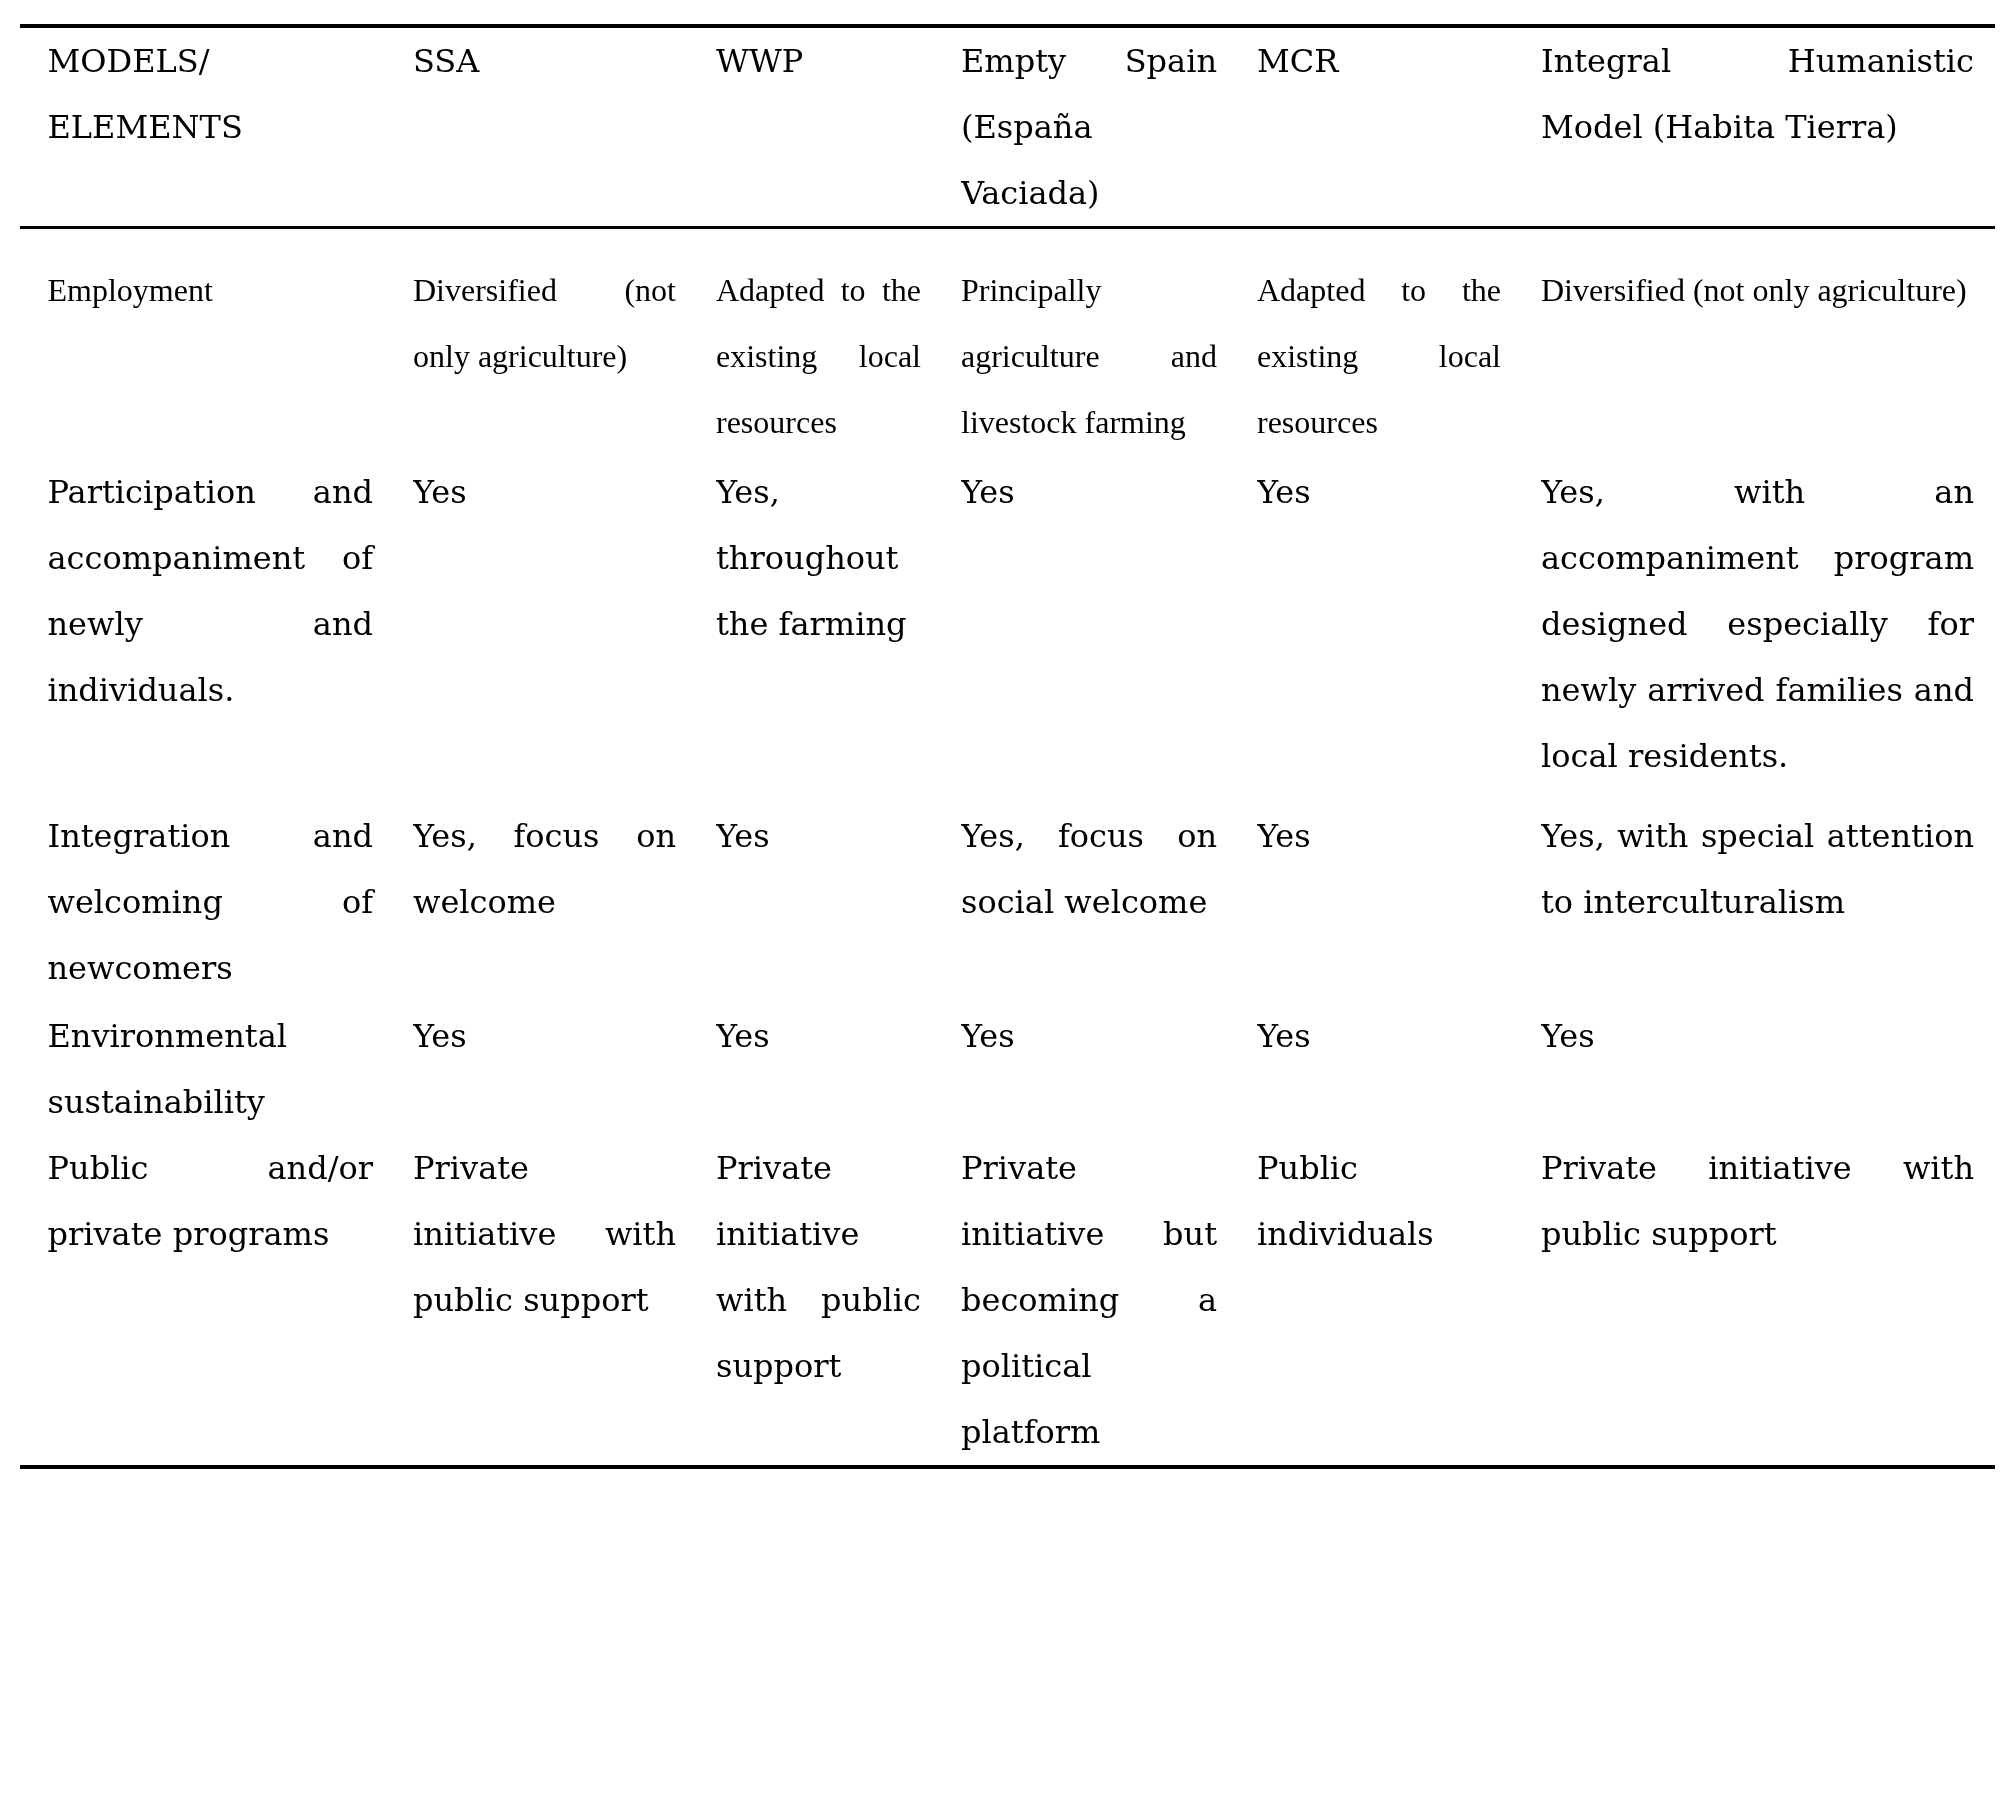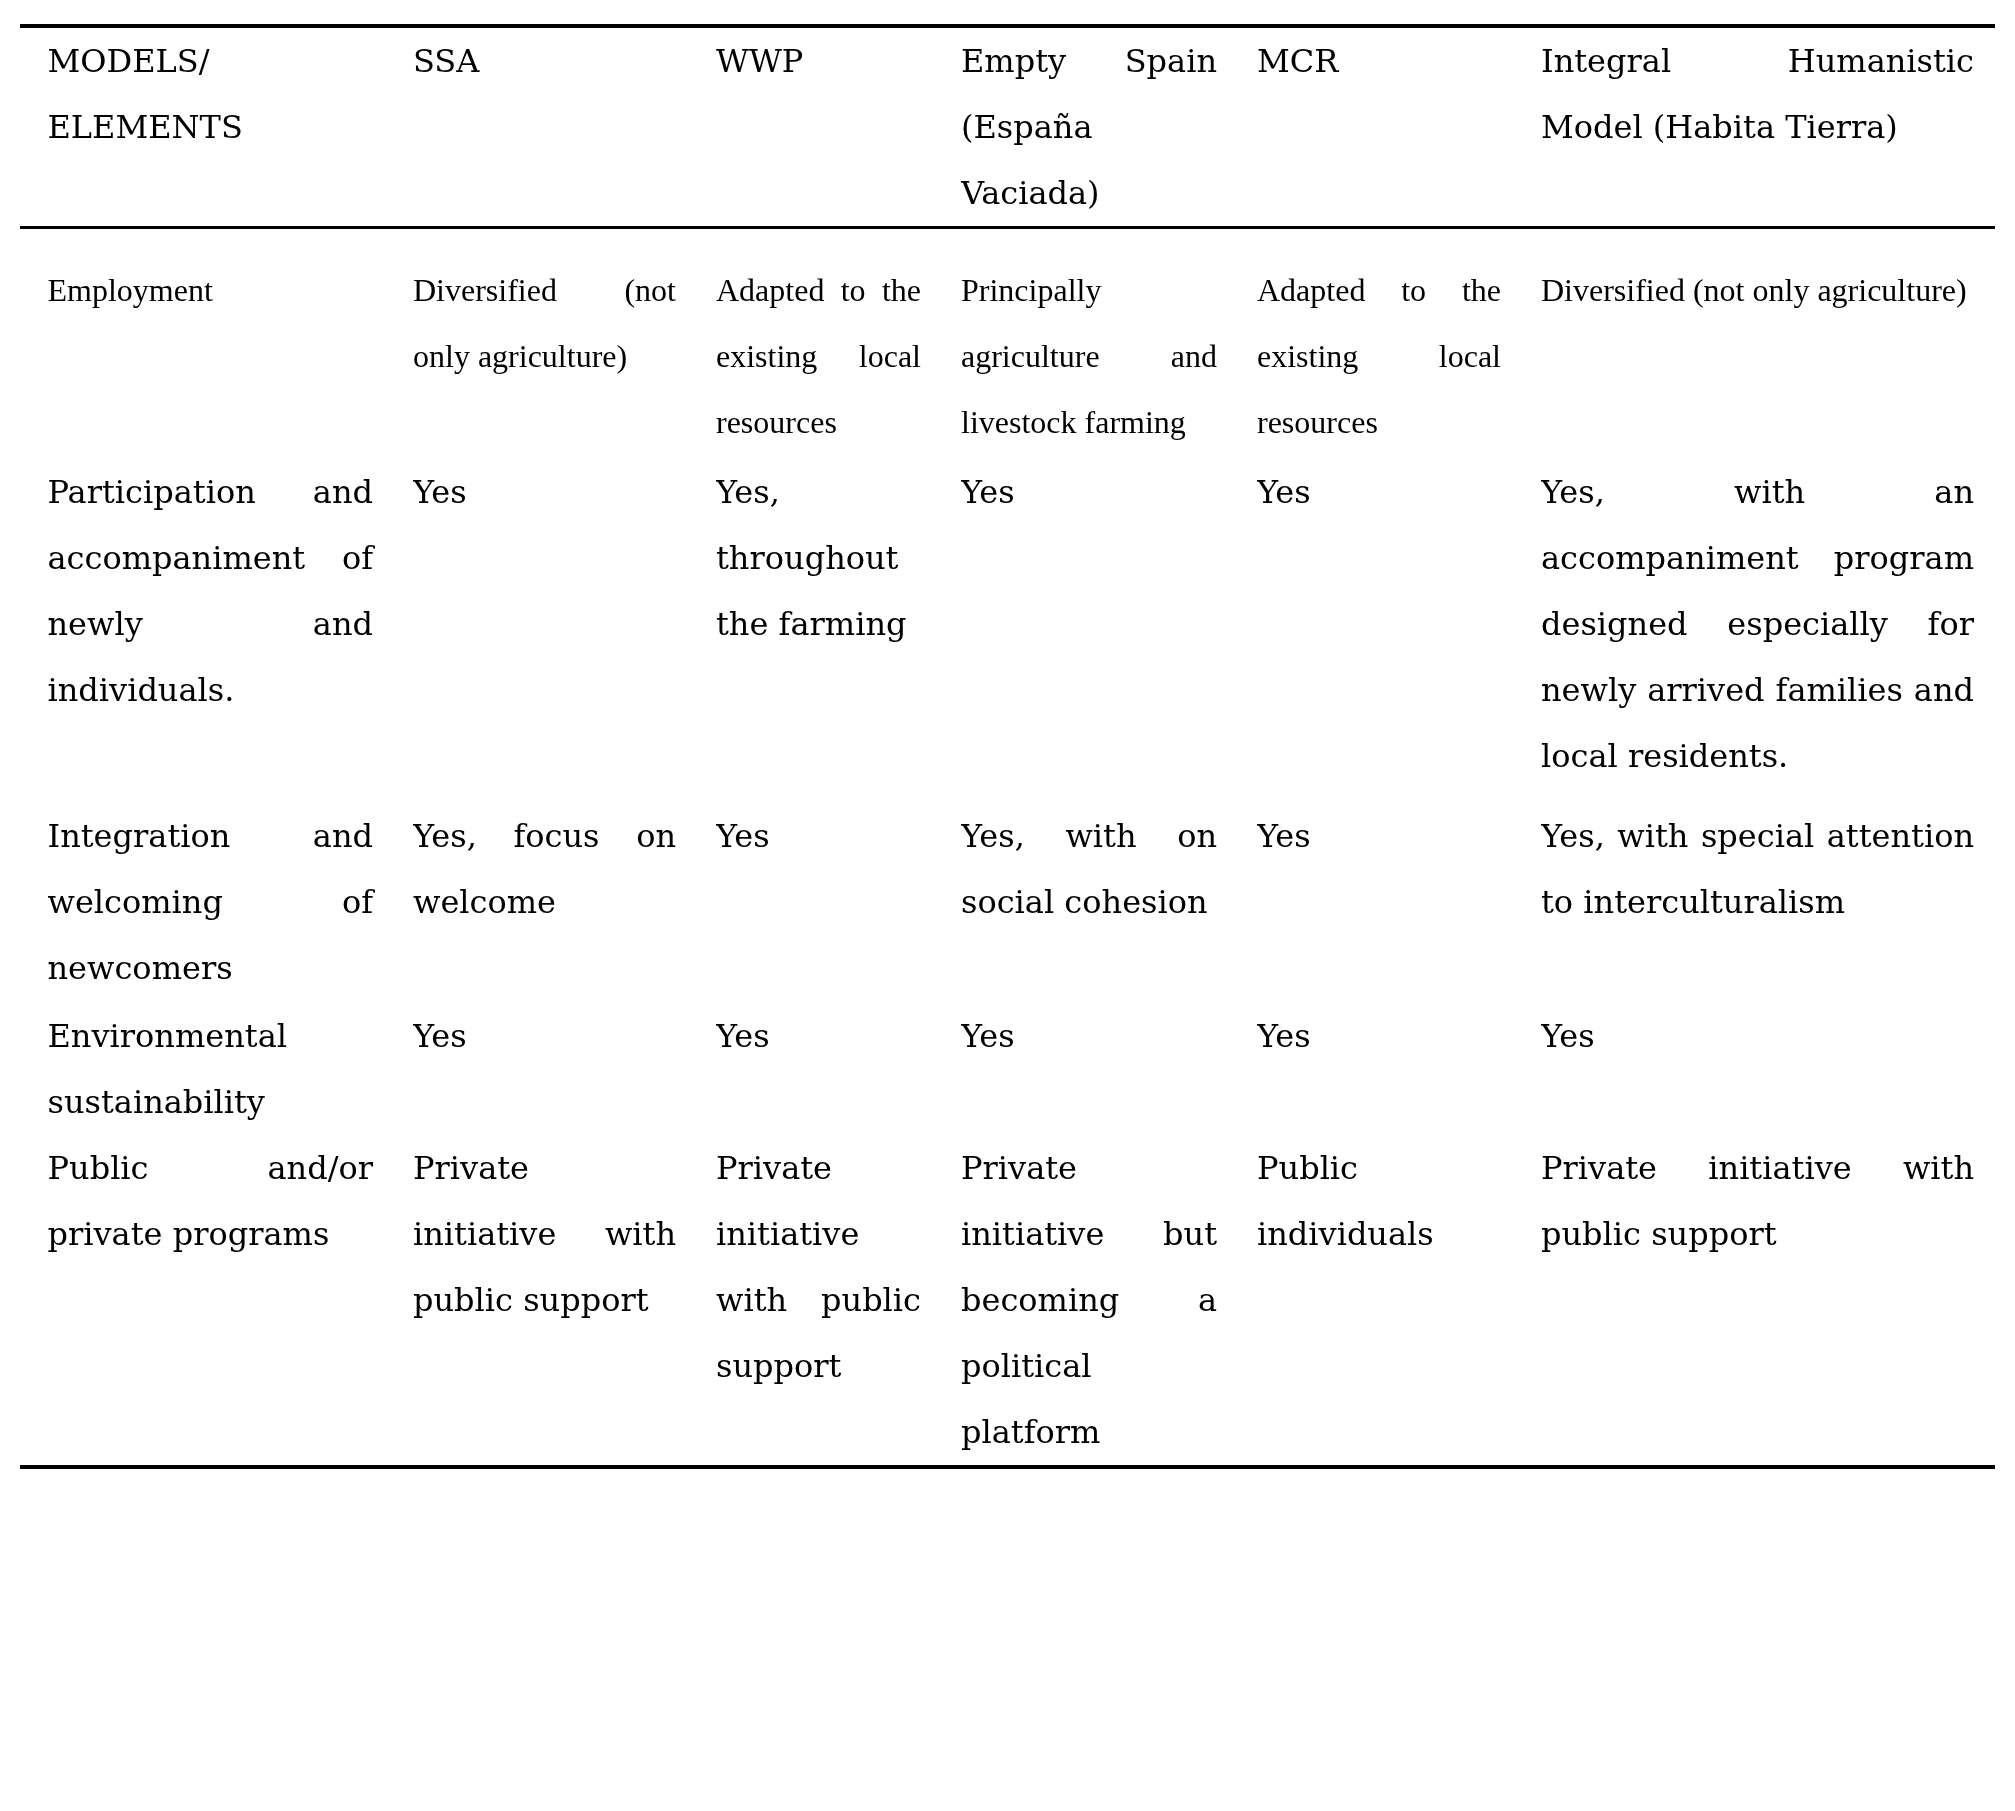--- a/index.html
+++ b/index.html
@@ -99,21 +99,21 @@
         <td>Yes</td>
         <td>Yes, throughout the farming</td>
         <td>Yes</td>
         <td>Yes</td>
         <td>Yes, with an accompaniment program designed especially for newly arrived families and local residents.</td>
       </tr>
       <tr class="r3">
         <td class="rowlabel">Integration and welcoming of newcomers</td>
         <td>Yes, focus on welcome</td>
         <td>Yes</td>
-        <td>Yes, with on social cohesion</td>
+        <td>Yes, focus on social welcome</td>
         <td>Yes</td>
         <td>Yes, with special attention to interculturalism</td>
       </tr>
       <tr class="r4">
         <td class="rowlabel">Environmental sustainability</td>
         <td>Yes</td>
         <td>Yes</td>
         <td>Yes</td>
         <td>Yes</td>
         <td>Yes</td>

